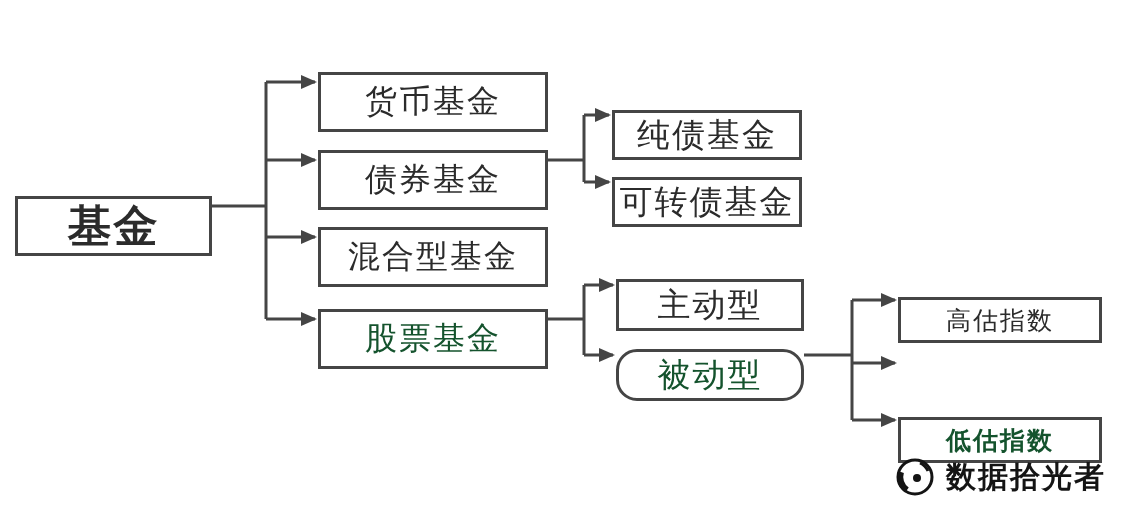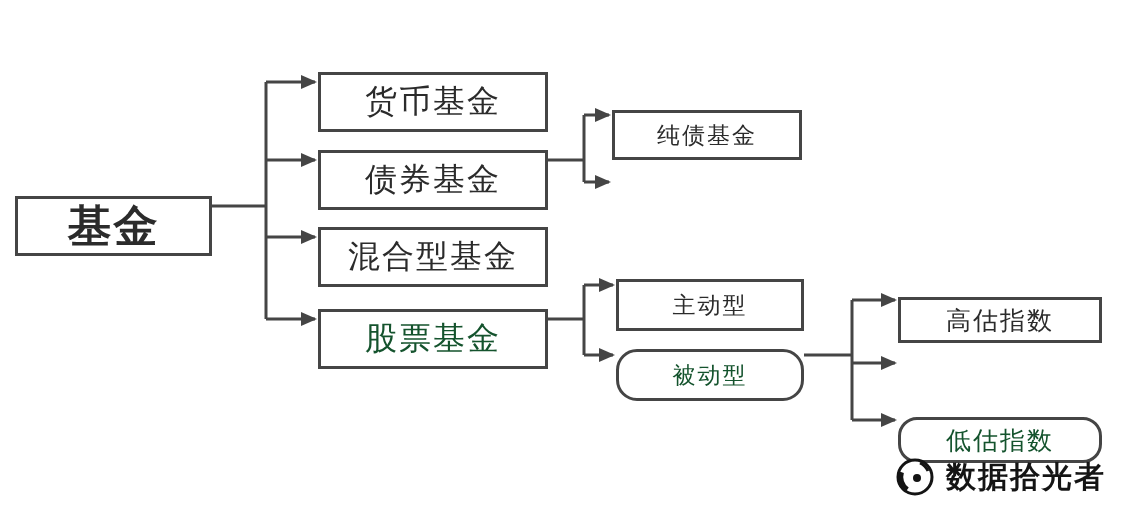--- a/index.html
+++ b/index.html
@@ -22,24 +22,24 @@
     border: 3px solid #454545;
     background: #ffffff;
     display: flex; align-items: center; justify-content: center;
     color: #2b2b2b;
     letter-spacing: 2px;
     white-space: nowrap;
     margin-top: 20px;
   }
   .lvl1 { font-size: 44px; font-weight: bold; }
   .lvl2 { font-size: 32px; }
-  .lvl3 { font-size: 23px; }
+  .lvl3 { font-size: 33px; }
   .lvl4 { font-size: 25px; }
   .red  { color: #14532d; }
-  .bold { font-weight: 400; border-radius: 19px; }
+  .bold { font-weight: 700; }
 
   
   .n-root        { left: 15px;  top: 176px; width: 197px; height: 60px; }
   .n-money       { left: 318px; top: 52px;  width: 230px; height: 60px; }
   .n-bond        { left: 318px; top: 130px; width: 230px; height: 60px; }
   .n-hybrid      { left: 318px; top: 207px; width: 230px; height: 60px; }
   .n-stock       { left: 318px; top: 289px; width: 230px; height: 60px; }
   .n-purebond    { left: 612px; top: 90px;  width: 190px; height: 50px; }
   .n-convertible { left: 612px; top: 157px; width: 190px; height: 50px; }
   .n-active      { left: 616px; top: 259px; width: 188px; height: 52px; }
@@ -109,20 +109,21 @@
   <div class="node lvl2 n-money">货币基金</div>
 
   <div class="node lvl2 n-bond">债券基金</div>
 
   <div class="node lvl2 n-hybrid">混合型基金</div>
 
   <div class="node lvl2 red n-stock">股票基金</div>
 
   <div class="node lvl3 n-purebond">纯债基金</div>
 
+  <div class="node lvl3 n-convertible">可转债基金</div>
 
   <div class="node lvl3 n-active">主动型</div>
 
   <div class="node lvl3 red n-passive">被动型</div>
 
   <div class="node lvl4 n-over">高估指数</div>
 
 
   <div class="node lvl4 red bold n-under">低估指数</div>
 

